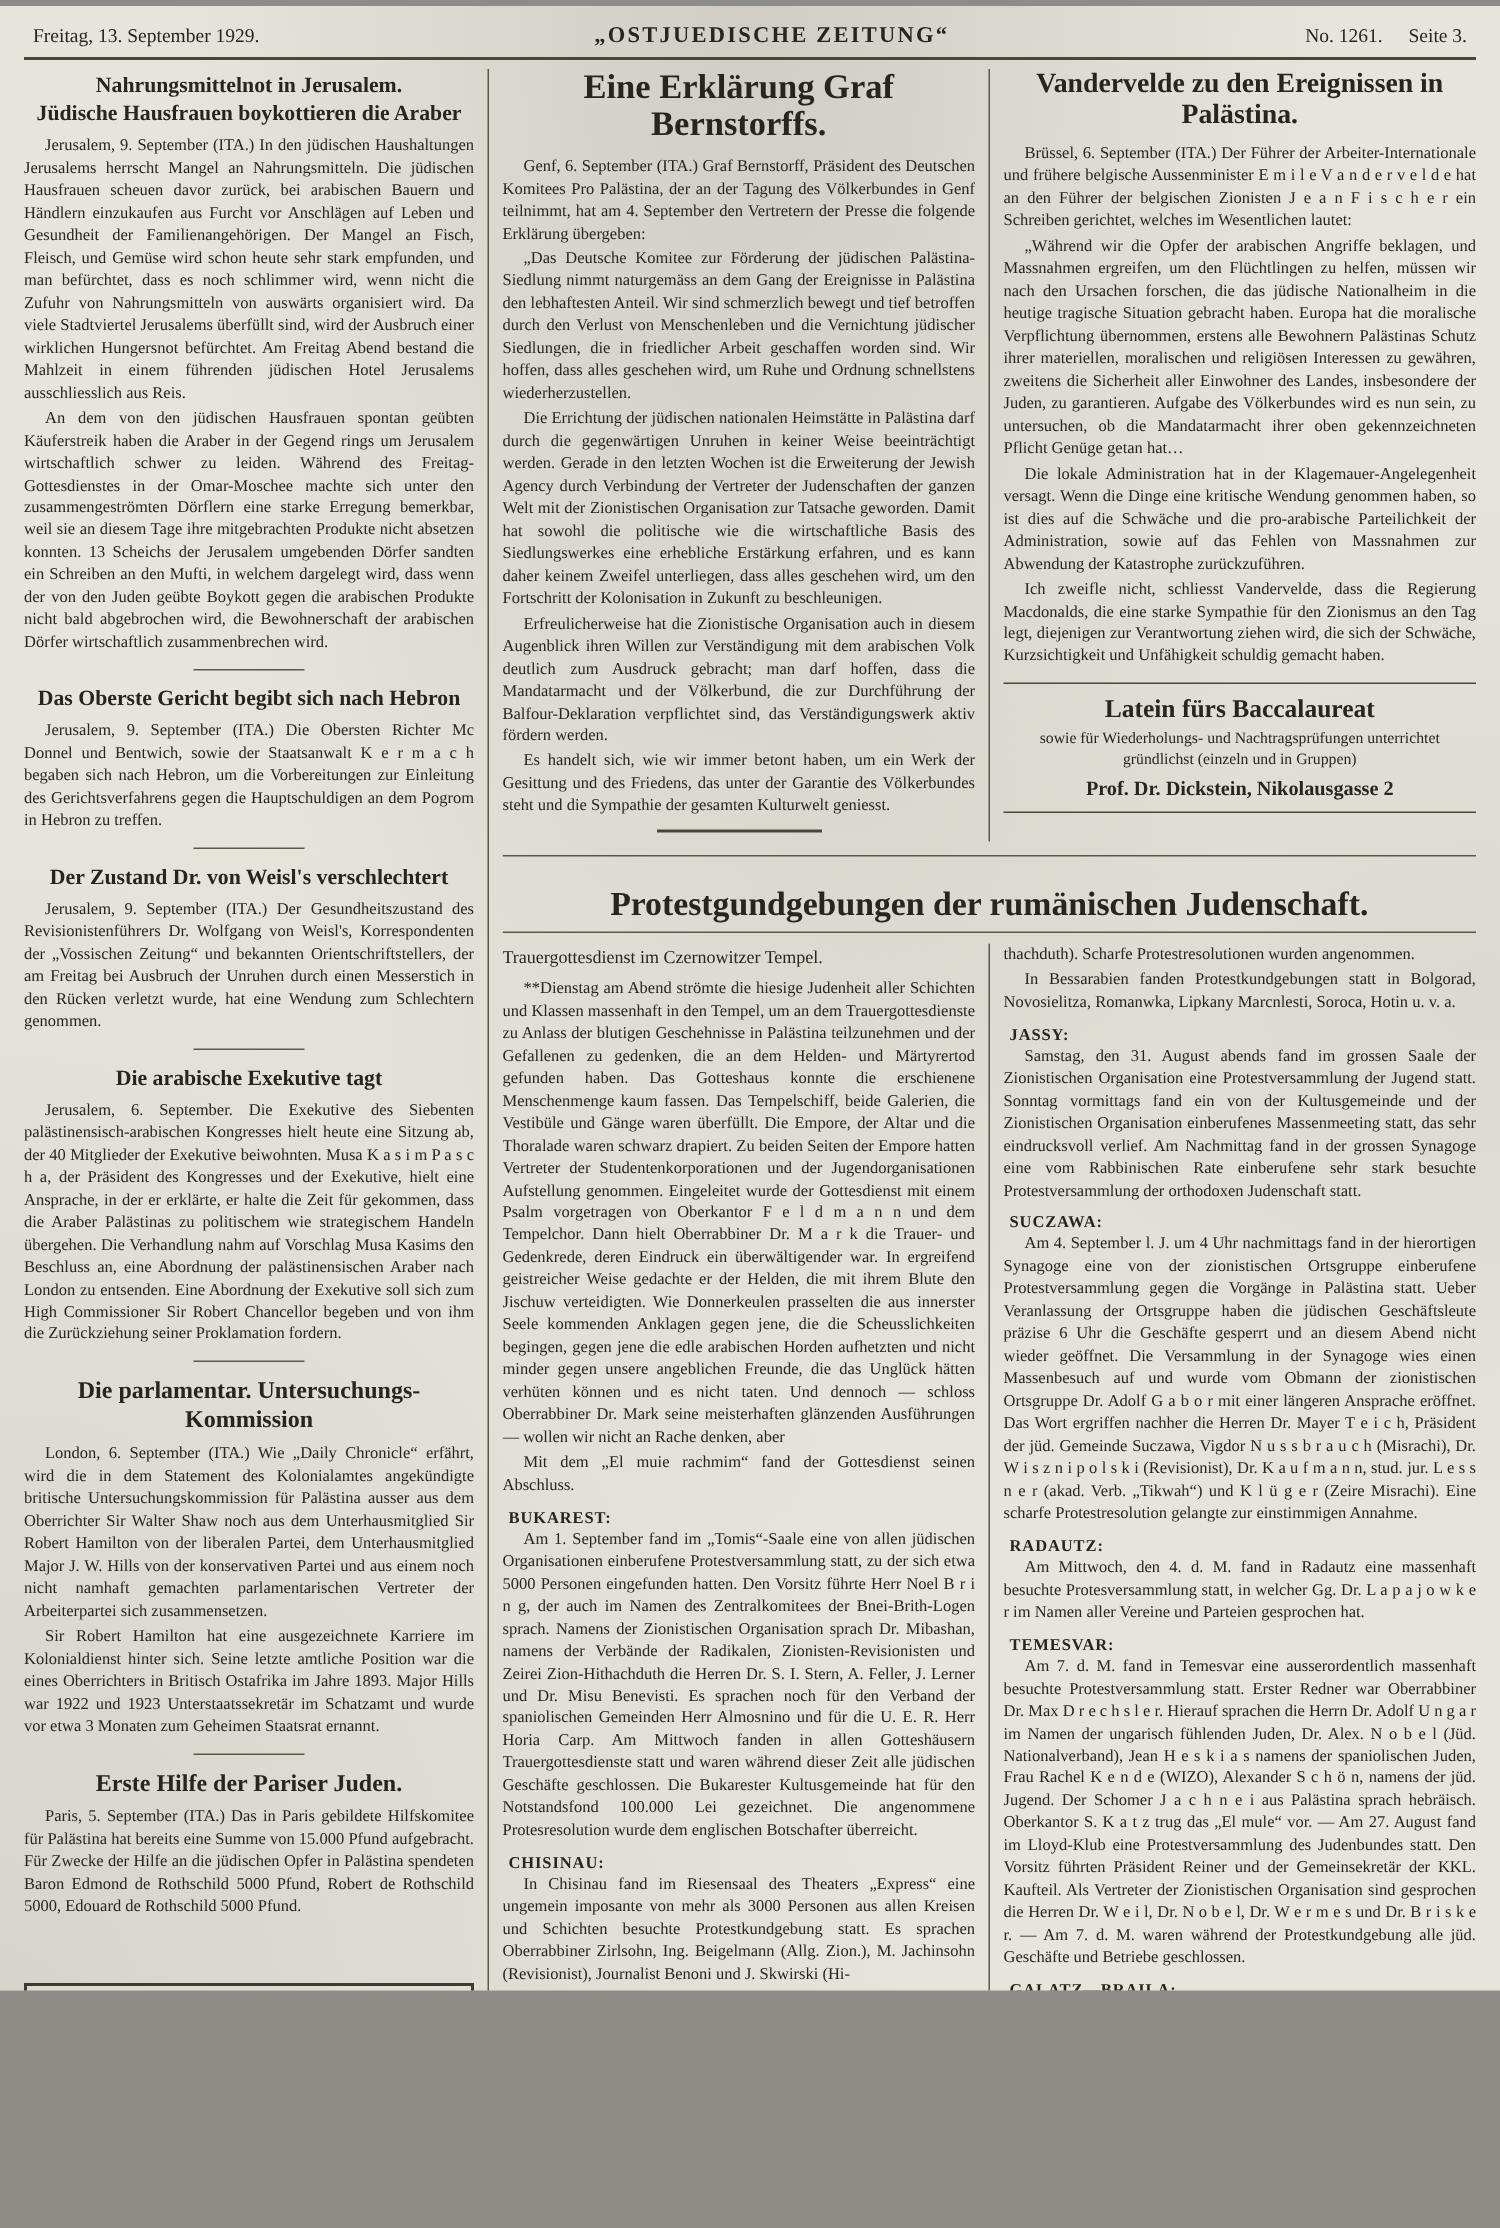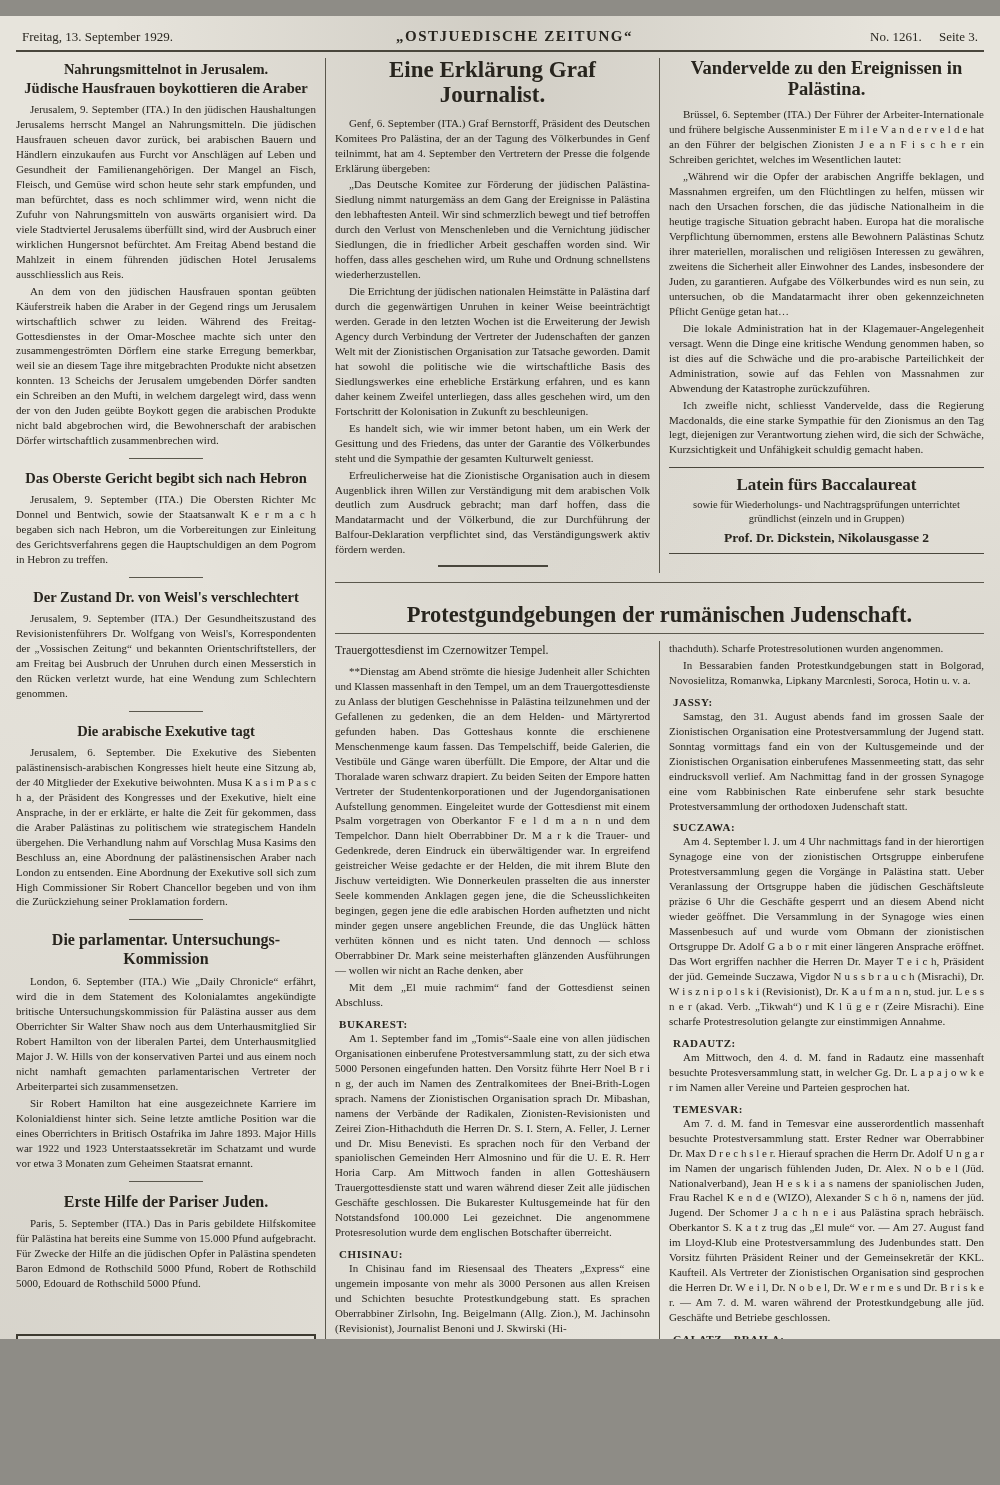--- a/index.html
+++ b/index.html
@@ -1,18 +1,18 @@
 <!DOCTYPE html>
 <html><head>
 <meta charset="utf-8">
 <style>
   html, body { margin:0; padding:0; }
   body { background:#8e8c86; font-family:"Liberation Serif", serif; }
   .page {
-    width:1000px; height:1323px; margin:16px auto; position:relative; overflow:hidden;
+    width:1000px; height:1323px; margin:4px auto; position:relative; overflow:hidden;
     color:#28251e;
     background:
       radial-gradient(ellipse at 50% -2%, rgba(70,65,52,0.14), transparent 55%),
       radial-gradient(ellipse at 0% 104%, rgba(70,65,52,0.10), transparent 45%),
       radial-gradient(ellipse at 100% 50%, rgba(70,65,52,0.07), transparent 40%),
       #e7e4dc;
     padding:10px 16px 0 16px;
     box-sizing:border-box;
   }
   .masthead {
@@ -138,26 +138,26 @@
     </section>
 
     <div class="vrule"></div>
 
     <section class="rgt">
 
       <div class="top2">
 
         <div class="c2">
           <article>
-            <h2 class="h-big">Eine Erklärung Graf Journalist.</h2>
+            <h2 class="h-big">Eine Erklärung Graf Bernstorffs.</h2>
             <p class="body">Genf, 6. September (ITA.) Graf Bernstorff, Präsident des Deutschen Komitees Pro Palästina, der an der Tagung des Völkerbundes in Genf teilnimmt, hat am 4. September den Vertretern der Presse die folgende Erklärung übergeben:</p>
             <p class="body">„Das Deutsche Komitee zur Förderung der jüdischen Palästina-Siedlung nimmt naturgemäss an dem Gang der Ereignisse in Palästina den lebhaftesten Anteil. Wir sind schmerzlich bewegt und tief betroffen durch den Verlust von Menschenleben und die Vernichtung jüdischer Siedlungen, die in friedlicher Arbeit geschaffen worden sind. Wir hoffen, dass alles geschehen wird, um Ruhe und Ordnung schnellstens wiederherzustellen.</p>
             <p class="body">Die Errichtung der jüdischen nationalen Heimstätte in Palästina darf durch die gegenwärtigen Unruhen in keiner Weise beeinträchtigt werden. Gerade in den letzten Wochen ist die Erweiterung der Jewish Agency durch Verbindung der Vertreter der Judenschaften der ganzen Welt mit der Zionistischen Organisation zur Tatsache geworden. Damit hat sowohl die politische wie die wirtschaftliche Basis des Siedlungswerkes eine erhebliche Erstärkung erfahren, und es kann daher keinem Zweifel unterliegen, dass alles geschehen wird, um den Fortschritt der Kolonisation in Zukunft zu beschleunigen.</p>
+            <p class="body">Erfreulicherweise hat die Zionistische Organisation auch in diesem Augenblick ihren Willen zur Verständigung mit dem arabischen Volk deutlich zum Ausdruck gebracht; man darf hoffen, dass die Mandatarmacht und der Völkerbund, die zur Durchführung der Balfour-Deklaration verpflichtet sind, das Verständigungswerk aktiv fördern werden.</p>
             <p class="body">Es handelt sich, wie wir immer betont haben, um ein Werk der Gesittung und des Friedens, das unter der Garantie des Völkerbundes steht und die Sympathie der gesamten Kulturwelt geniesst.</p>
-            <p class="body">Erfreulicherweise hat die Zionistische Organisation auch in diesem Augenblick ihren Willen zur Verständigung mit dem arabischen Volk deutlich zum Ausdruck gebracht; man darf hoffen, dass die Mandatarmacht und der Völkerbund, die zur Durchführung der Balfour-Deklaration verpflichtet sind, das Verständigungswerk aktiv fördern werden.</p>
           </article>
           <div class="sep-end"></div>
         </div>
 
         <div class="vrule"></div>
 
         <div class="c3">
           <article>
             <h2 class="h-med">Vandervelde zu den Ereignissen in Palästina.</h2>
             <p class="body">Brüssel, 6. September (ITA.) Der Führer der Arbeiter-Internationale und frühere belgische Aussenminister E m i l e  V a n d e r v e l d e hat an den Führer der belgischen Zionisten J e a n  F i s c h e r ein Schreiben gerichtet, welches im Wesentlichen lautet:</p>

